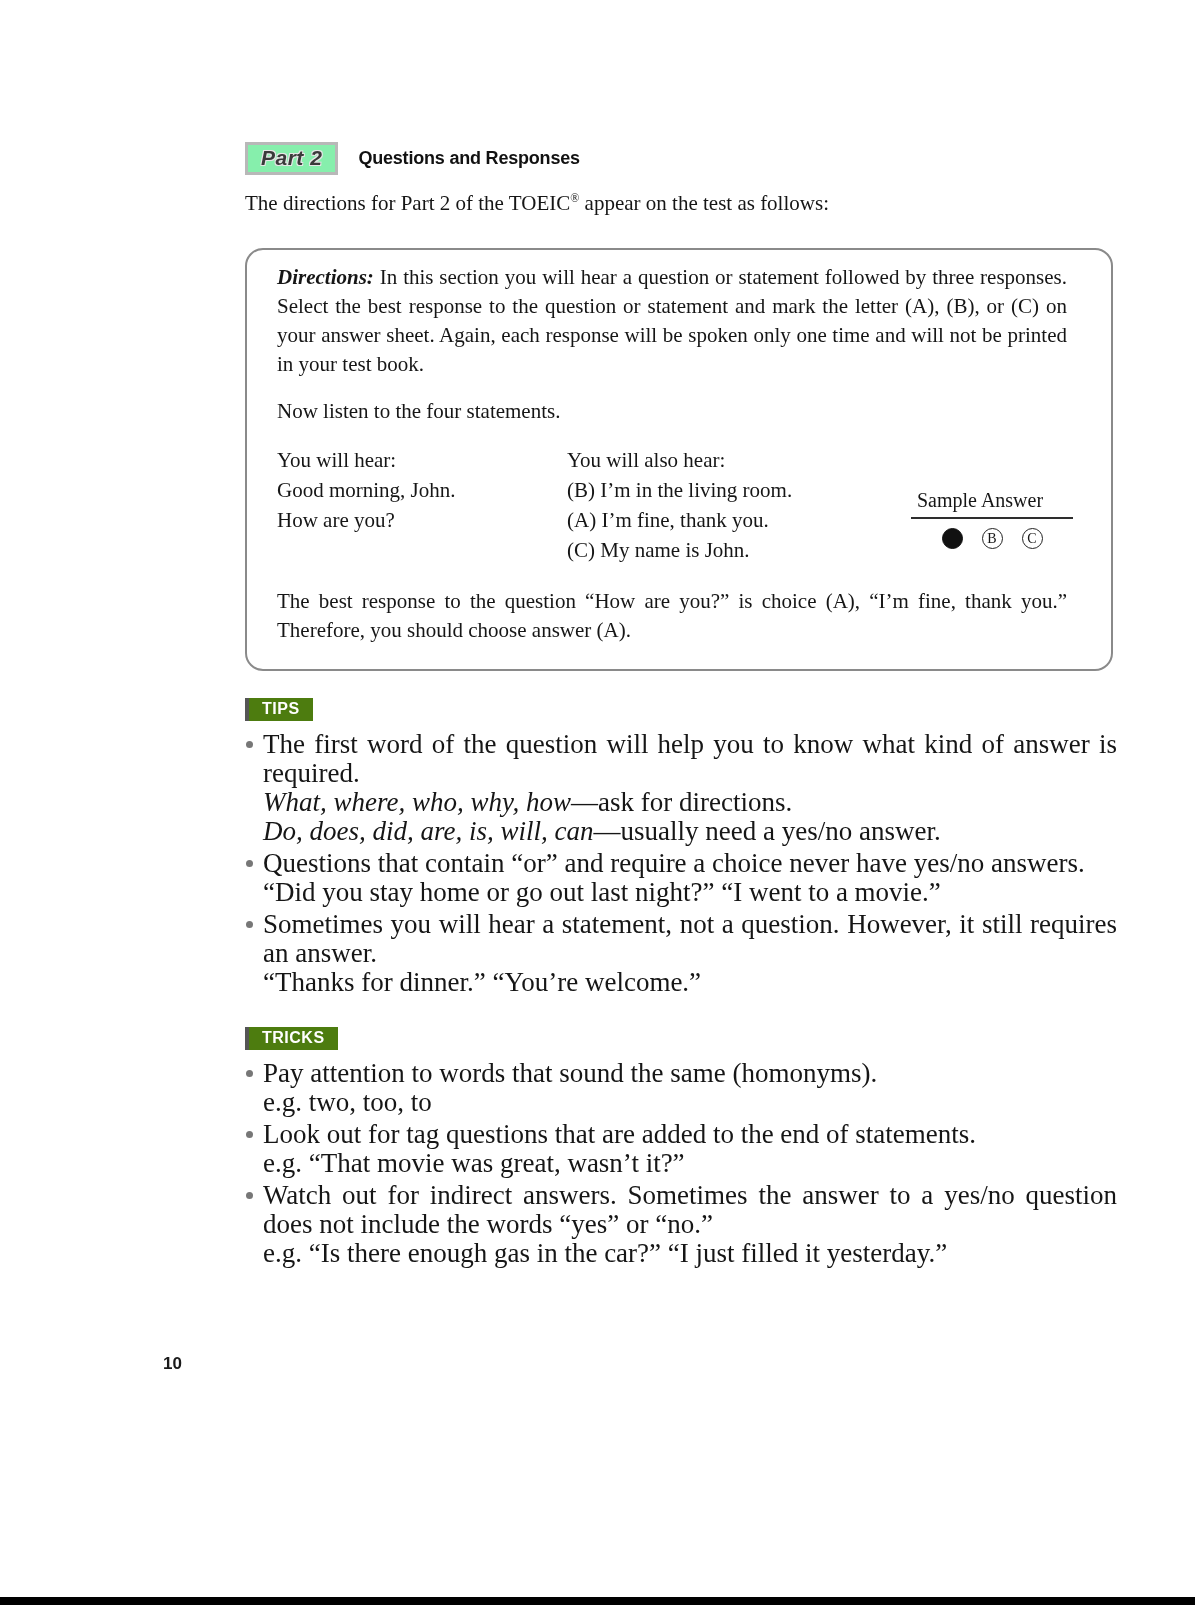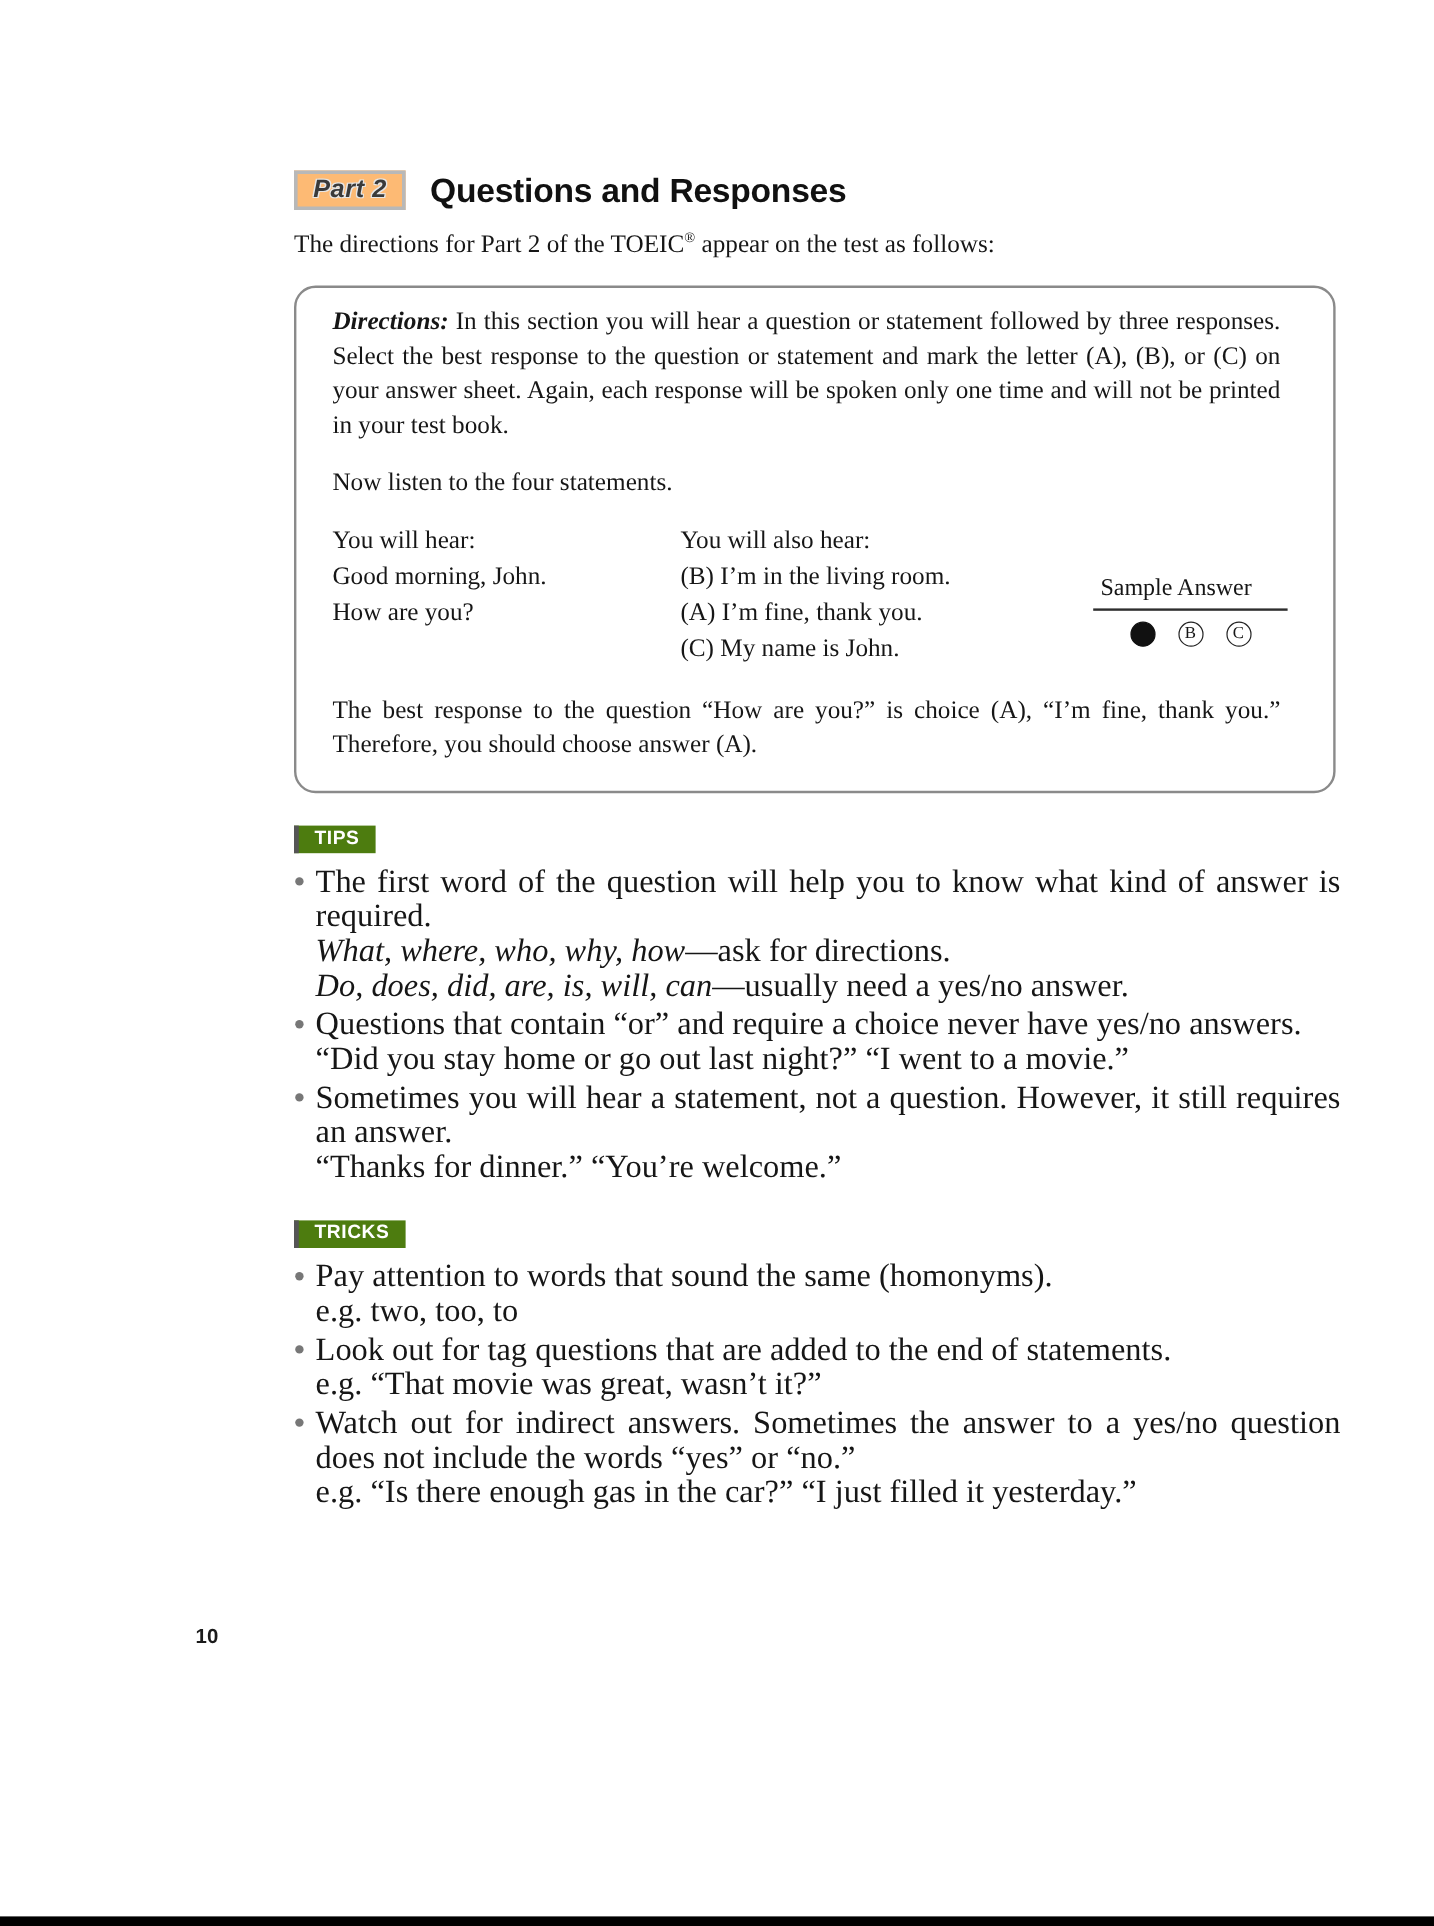--- a/index.html
+++ b/index.html
@@ -6,36 +6,36 @@
   body {
     width:1195px; height:1605px; background:#ffffff; position:relative;
     font-family:"Liberation Serif", serif; color:#161616;
     -webkit-font-smoothing:antialiased;
   }
   .content { position:absolute; left:245px; top:142px; width:872px; }
 
   
   .header-row { display:flex; align-items:center; gap:20px; }
   .part-badge {
-    display:inline-block; background:#fdba74; color:#3a3a3a;
+    display:inline-block; background:#86efac; color:#3a3a3a;
     font-family:"Liberation Sans", sans-serif; font-weight:bold; font-style:italic;
     font-size:21px; padding:4px 16px 5px; letter-spacing:0.5px;
     text-shadow:-1px -1px 0 #e6e6e6, 1px -1px 0 #e6e6e6, -1px 1px 0 #e6e6e6, 1px 1px 0 #e6e6e6;
     box-shadow:0 0 0 3px #b8b8b8 inset;
   }
   .title {
     margin:0; font-family:"Liberation Sans", sans-serif; font-weight:700;
-    font-size:28px; letter-spacing:-0.2px; color:#111;
+    font-size:18px; letter-spacing:-0.2px; color:#111;
   }
   .intro { font-size:21px; margin:16px 0 0; }
   .intro sup { font-size:12px; }
 
   
   .dbox {
-    margin-top:22px; border:2px solid #8a8a8a; border-radius:18px;
+    margin-top:32px; border:2px solid #8a8a8a; border-radius:18px;
     padding:13px 44px 24px 30px; width:790px; font-size:21px; line-height:29px;
   }
   .justify { text-align:justify; }
   .dir-label { font-weight:bold; font-style:italic; }
   .dbox p { margin:0; }
   .listen { margin-top:18px !important; }
   .cols { display:flex; margin-top:19px; line-height:30px; }
   .col1 { width:290px; }
   .col2 { width:350px; }
   .col3 { width:150px; margin-top:40px; }

